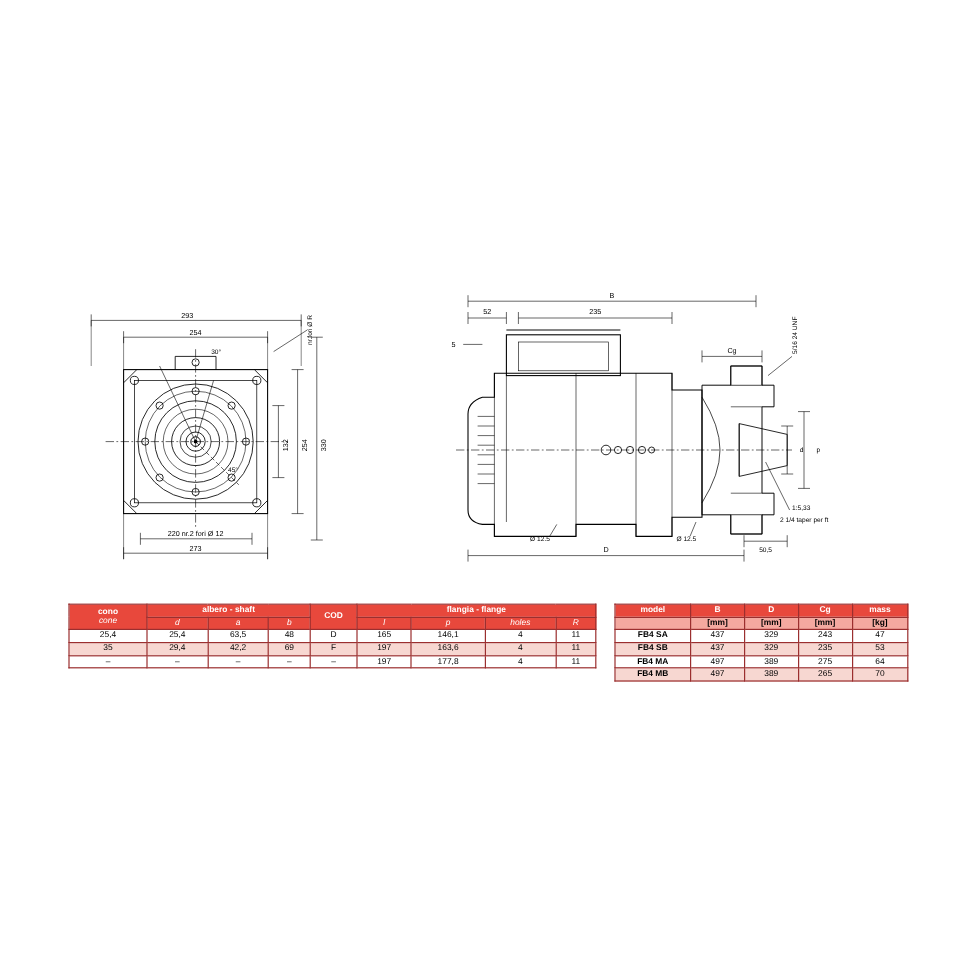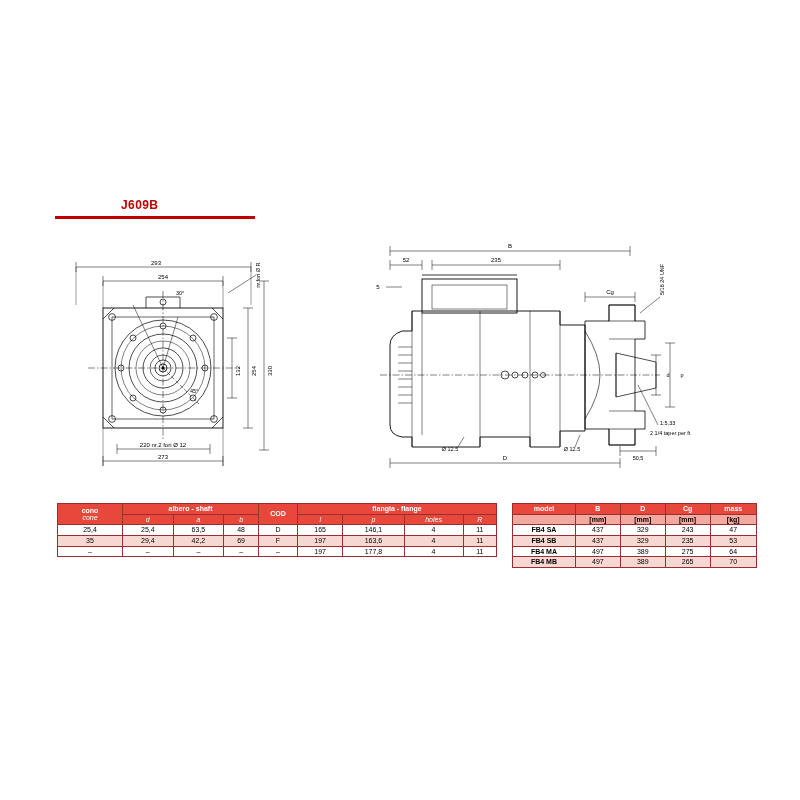--- a/index.html
+++ b/index.html
@@ -116,24 +116,20 @@
 
   .cell-strong { font-weight: bold; }
 
   text { font-family: "Liberation Sans", sans-serif; }
 </style>
 </head>
 <body>
 
 <div class="page">
 
-  <div class="title-wrap">
-    <div class="title-text">J609B</div>
-    <div class="title-rule"></div>
-  </div>
 
   <div class="drawings">
     <svg width="690" height="255" viewBox="0 0 690 255">
       <g stroke="#000" fill="none" stroke-width="0.7">
 
         <g>
 
           <rect x="43" y="73" width="120" height="120" stroke-width="0.9"></rect>
 
           <rect x="52" y="82" width="102" height="102" stroke-width="0.6"></rect>

